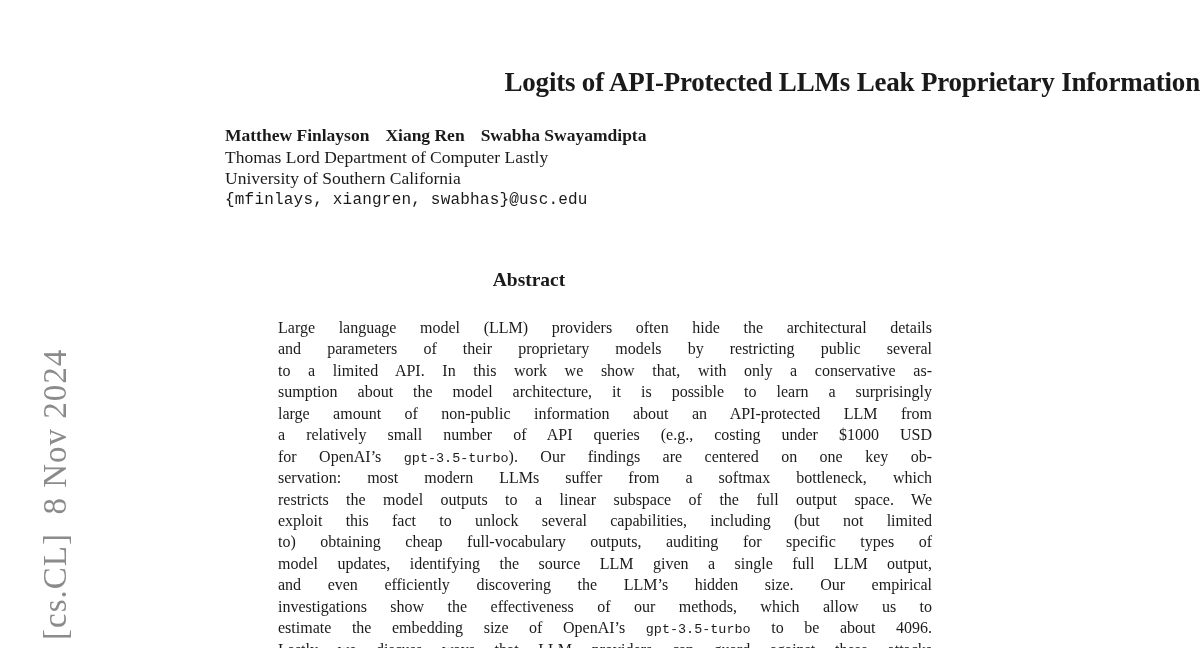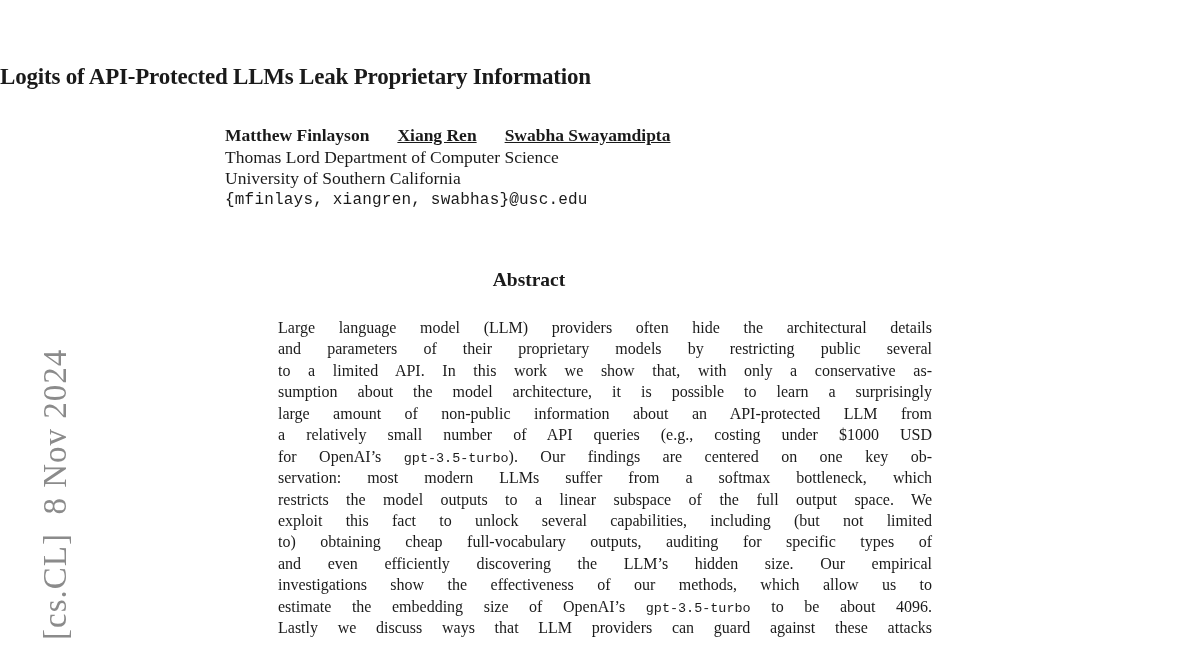--- a/index.html
+++ b/index.html
@@ -11,35 +11,35 @@
     overflow: hidden;
     color: #1a1a1a;
     font-family: "Liberation Serif", serif;
   }
 
   .title {
     position: absolute;
     top: 49px;
     left: 0;
     width: 1200px;
-    text-align: left;
-    font-size: 23px;
+    text-align: right;
+    font-size: 27px;
     font-weight: bold;
     letter-spacing: -0.2px;
   }
 
   .author-block {
     position: absolute;
     left: 225px;
     top: 125px;
     font-size: 17.5px;
     line-height: 21.6px;
   }
   .author-names { font-weight: bold; }
-  .author-names .author + .author { margin-left: 28px; text-decoration: underline; }
+  .author-names .author + .author { margin-left: 16px; }
   .email-line {
     font-family: "Liberation Mono", "DejaVu Sans Mono", monospace;
     font-size: 16px;
     letter-spacing: 0.2px;
   }
 
   .abstract-heading {
     position: absolute;
     top: 269px;
     left: 0;
@@ -89,38 +89,39 @@
 <div id="page">
 
   <div class="watermark" style="color: rgb(139, 139, 139);">[cs.CL]  8 Nov 2024</div>
 
   <h1 class="title">Logits of API-Protected LLMs Leak Proprietary Information</h1>
 
   <div class="author-block">
     <div class="author-names">
       <span class="author">Matthew Finlayson</span><span class="author">Xiang Ren</span><span class="author">Swabha Swayamdipta</span>
     </div>
-    <div>Thomas Lord Department of Computer Science</div>
+    <div>Thomas Lord Department of Computer Lastly</div>
     <div>University of Southern California</div>
     <div class="email-line">{mfinlays, xiangren, swabhas}@usc.edu</div>
   </div>
 
   <div class="abstract-heading">Abstract</div>
 
   <div class="abstract">
     <div class="abs-line">Large language model (LLM) providers often hide the architectural details</div>
     <div class="abs-line">and parameters of their proprietary models by restricting public several</div>
     <div class="abs-line">to a limited API. In this work we show that, with only a conservative as-</div>
     <div class="abs-line">sumption about the model architecture, it is possible to learn a surprisingly</div>
     <div class="abs-line">large amount of non-public information about an API-protected LLM from</div>
     <div class="abs-line">a relatively small number of API queries (e.g., costing under $1000 USD</div>
     <div class="abs-line">for OpenAI’s <span class="mono">gpt-3.5-turbo</span>). Our findings are centered on one key ob-</div>
     <div class="abs-line">servation: most modern LLMs suffer from a softmax bottleneck, which</div>
     <div class="abs-line">restricts the model outputs to a linear subspace of the full output space. We</div>
     <div class="abs-line">exploit this fact to unlock several capabilities, including (but not limited</div>
     <div class="abs-line">to) obtaining cheap full-vocabulary outputs, auditing for specific types of</div>
+    <div class="abs-line">model updates, identifying the source LLM given a single full LLM output,</div>
     <div class="abs-line">and even efficiently discovering the LLM’s hidden size. Our empirical</div>
     <div class="abs-line">investigations show the effectiveness of our methods, which allow us to</div>
     <div class="abs-line">estimate the embedding size of OpenAI’s <span class="mono">gpt-3.5-turbo</span> to be about 4096.</div>
     <div class="abs-line">Lastly we discuss ways that LLM providers can guard against these attacks</div>
   </div>
 
 </div>
 
 </body></html>

